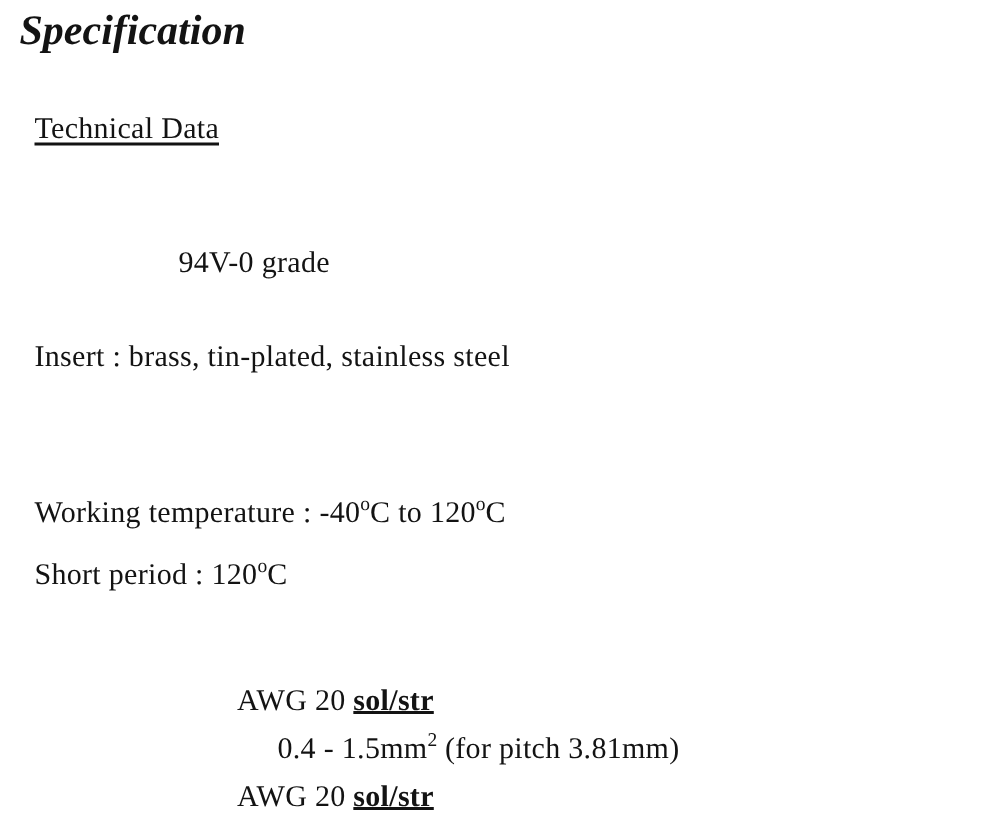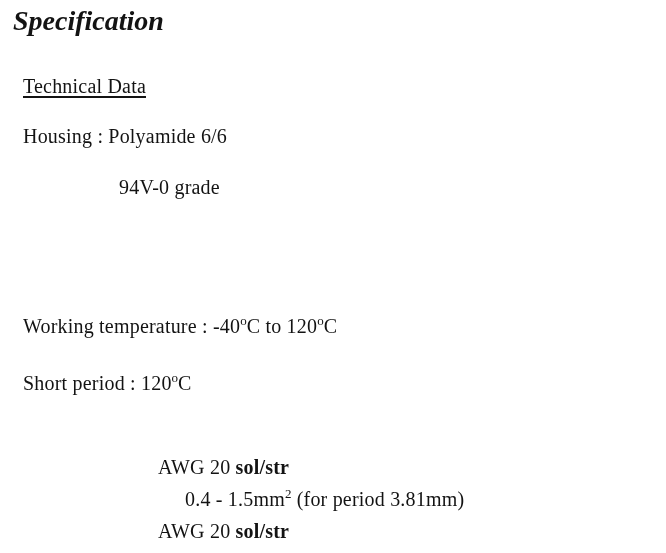--- a/index.html
+++ b/index.html
@@ -35,51 +35,52 @@
   }
   .sup {
     display: inline-block;
     font-size: 13px;
     position: relative;
     top: -8px;
     letter-spacing: 0;
   }
   .bold {
     font-weight: bold;
+    text-decoration: underline;
   }
 </style>
 </head>
 <body>
 
 <div class="page">
 
   <div class="line doc-title" style="left:13px; top:7px;">Specification</div>
 
   <div class="line section-heading" style="left:23px; top:76px;">Technical Data</div>
 
-  <div class="line" style="left:23px; top:126px;">Housing : Polyamide 6/6</div>
 
-  <div class="line" style="left:119px; top:177px;">94V-0 grade</div>
+  <div class="line" style="left:119px; top:165px;">94V-0 grade</div>
+
+  <div class="line" style="left:23px; top:228px;">Insert : brass, tin-plated, stainless steel</div>
 
 
-
-  <div class="line" style="left:23px; top:316px;">
+  <div class="line" style="left:23px; top:332px;">
     <span>Working temperature : -40</span><span class="sup">o</span><span>C to 120</span><span class="sup">o</span><span>C</span>
   </div>
 
   <div class="line" style="left:23px; top:373px;">
     <span>Short period : 120</span><span class="sup">o</span><span>C</span>
   </div>
 
 
   <div class="line" style="left:158px; top:457px;">
     <span>AWG 20 </span><span class="bold">sol/str</span>
   </div>
 
   <div class="line" style="left:185px; top:489px;">
-    <span>0.4 - 1.5mm</span><span class="sup">2</span><span> (for period 3.81mm)</span>
+    <span>0.4 - 1.5mm</span><span class="sup">2</span><span> (for pitch 3.81mm)</span>
   </div>
 
   <div class="line" style="left:158px; top:521px;">
     <span>AWG 20 </span><span class="bold">sol/str</span>
   </div>
 
 </div>
 
 </body></html>

